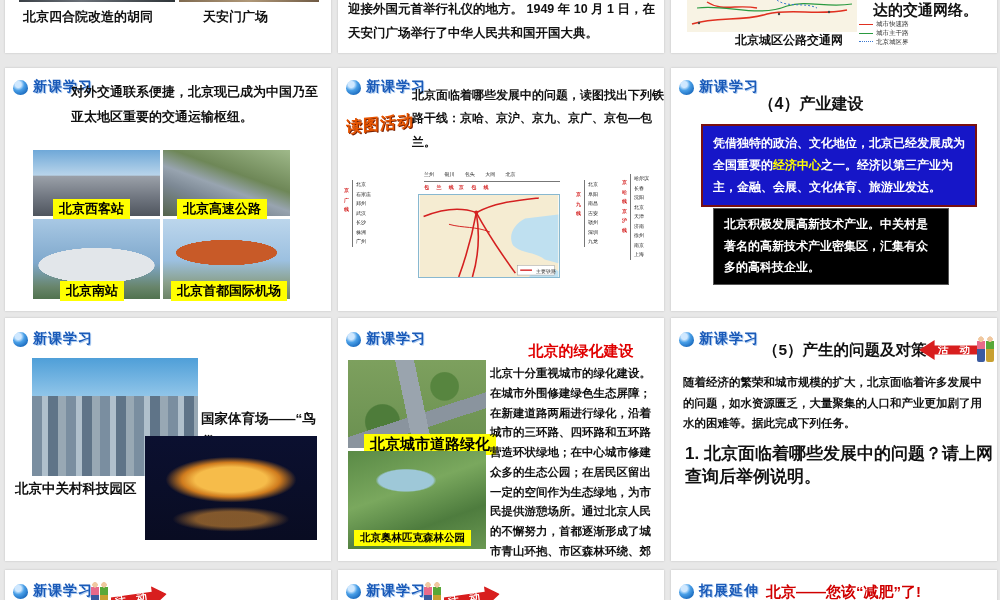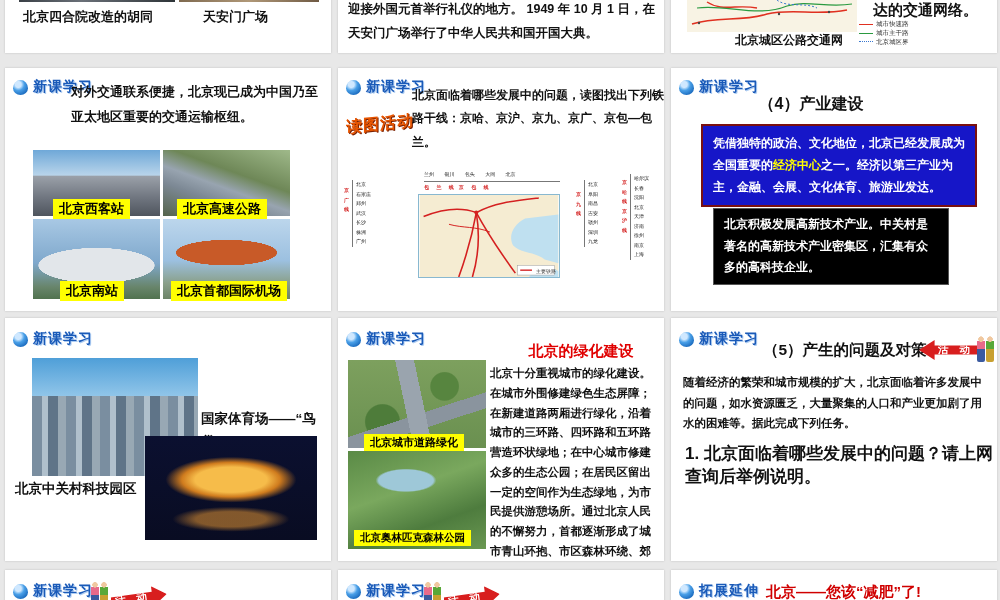--- a/index.html
+++ b/index.html
@@ -239,21 +239,21 @@
     <div class="photo p-nest" style="left:140px; top:118px; width:172px; height:104px;"></div>
   </div>
 
   <div class="slide" style="left:338px; top:318px;">
     <div class="hdr" style="left:8px; top:12px;">
       <span class="drop"></span>
       <span class="hdrtxt">新课学习</span>
     </div>
     <div style="position:absolute; left:168px; top:24px; width:150px; text-align:center; font-size:15px; font-weight:bold; color:#e00000;">北京的绿化建设</div>
     <div class="photo p-interchange" style="left:10px; top:42px; width:138px; height:88px;"></div>
-    <div class="ylabel" style="left:26px; top:116px; font-size:11px;text-align:center;">北京城市道路绿化</div>
+    <div class="ylabel" style="left:26px; top:116px; font-size:15px;text-align:center;">北京城市道路绿化</div>
     <div class="photo p-forest" style="left:10px; top:133px; width:138px; height:98px;"></div>
     <div class="ylabel" style="left:16px; top:212px; font-size:10.5px;">北京奥林匹克森林公园</div>
     <div style="position:absolute; left:152px; top:46px; width:170px; font-size:11.5px; font-weight:bold; line-height:1.72; color:#111;">北京十分重视城市的绿化建设。在城市外围修建绿色生态屏障；在新建道路两厢进行绿化，沿着城市的三环路、四环路和五环路营造环状绿地；在中心城市修建众多的生态公园；在居民区留出一定的空间作为生态绿地，为市民提供游憩场所。通过北京人民的不懈努力，首都逐渐形成了城市青山环抱、市区森林环绕、郊区绿海田园的秀美景观。</div>
   </div>
 
   <div class="slide" style="left:671px; top:318px;">
     <div class="hdr" style="left:8px; top:12px;">
       <span class="drop"></span>
       <span class="hdrtxt">新课学习</span>
     </div>

